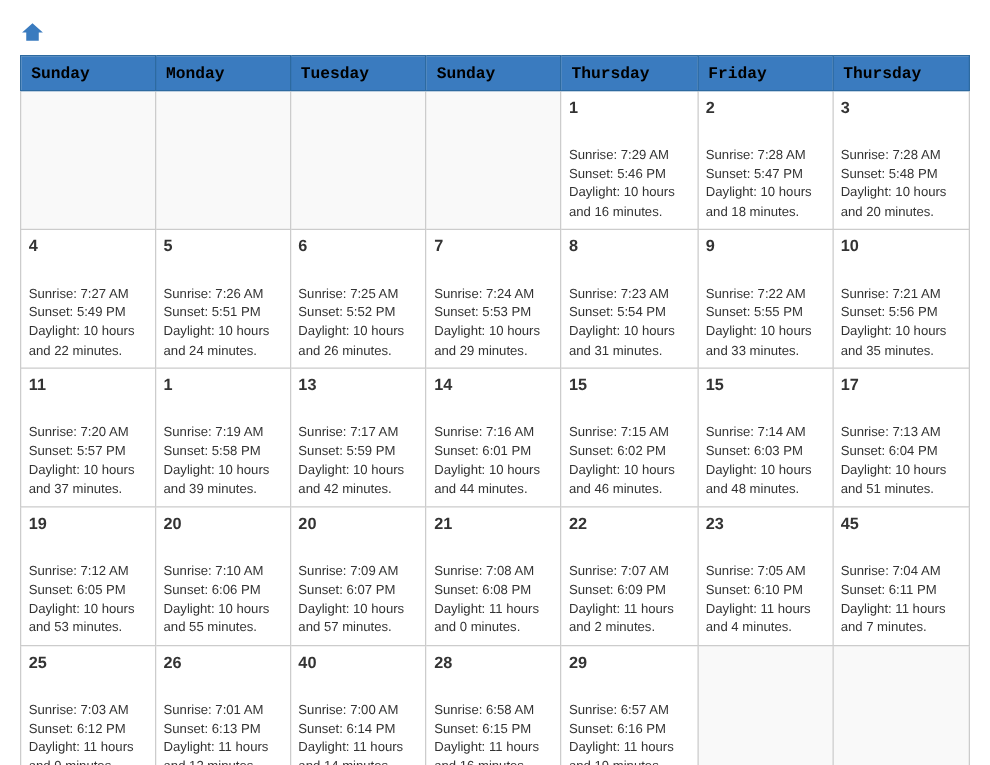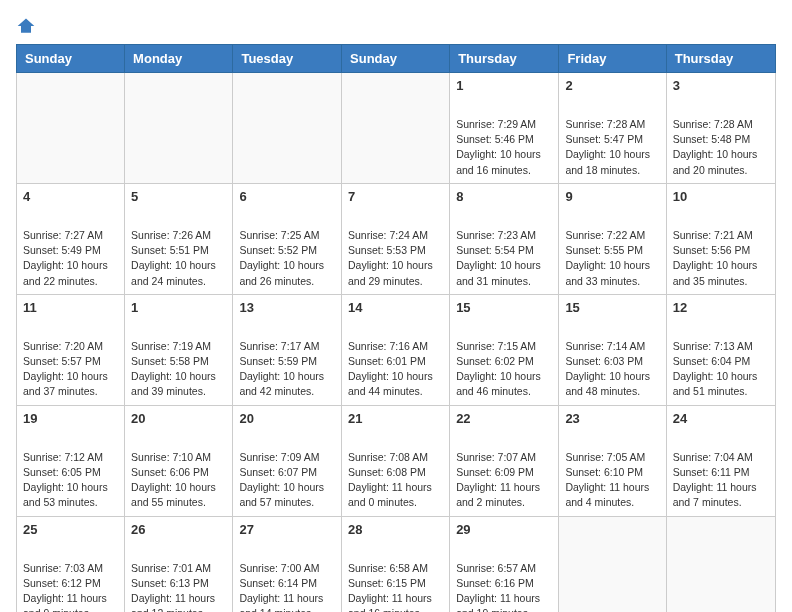--- a/index.html
+++ b/index.html
@@ -48,26 +48,27 @@
       font-size: 16px;
       color: #333;
     }
     .calendar {
       width: 100%;
       border-collapse: collapse;
       margin-top: 8px;
     }
     .calendar th {
       background-color: #3a7bbf;
-      color: #ffffff;
+      color: #000000;
       font-size: 13px;
       font-weight: bold;
       padding: 6px 8px;
       text-align: left;
       border: 1px solid #2d6aa0;
+      font-family: Liberation Mono, monospace;
     }
     .calendar td {
       border: 1px solid #ccc;
       vertical-align: top;
       padding: 5px 6px;
       width: 113px;
       height: 90px;
       background: #fff;
     }
     .calendar td.empty {
@@ -188,21 +189,21 @@
         </td>
         <td>
           <span class="day-num">15</span>
           <div class="day-info">Sunrise: 7:15 AM<br>Sunset: 6:02 PM<br>Daylight: 10 hours<br>and 46 minutes.</div>
         </td>
         <td>
           <span class="day-num">15</span>
           <div class="day-info">Sunrise: 7:14 AM<br>Sunset: 6:03 PM<br>Daylight: 10 hours<br>and 48 minutes.</div>
         </td>
         <td>
-          <span class="day-num">12</span>
+          <span class="day-num">17</span>
           <div class="day-info">Sunrise: 7:13 AM<br>Sunset: 6:04 PM<br>Daylight: 10 hours<br>and 51 minutes.</div>
         </td>
       </tr>
       <tr class="week-row">
         <td>
           <span class="day-num">19</span>
           <div class="day-info">Sunrise: 7:12 AM<br>Sunset: 6:05 PM<br>Daylight: 10 hours<br>and 53 minutes.</div>
         </td>
         <td>
           <span class="day-num">20</span>
@@ -218,35 +219,35 @@
         </td>
         <td>
           <span class="day-num">22</span>
           <div class="day-info">Sunrise: 7:07 AM<br>Sunset: 6:09 PM<br>Daylight: 11 hours<br>and 2 minutes.</div>
         </td>
         <td>
           <span class="day-num">23</span>
           <div class="day-info">Sunrise: 7:05 AM<br>Sunset: 6:10 PM<br>Daylight: 11 hours<br>and 4 minutes.</div>
         </td>
         <td>
-          <span class="day-num">24</span>
+          <span class="day-num">45</span>
           <div class="day-info">Sunrise: 7:04 AM<br>Sunset: 6:11 PM<br>Daylight: 11 hours<br>and 7 minutes.</div>
         </td>
       </tr>
       <tr class="week-row">
         <td>
           <span class="day-num">25</span>
           <div class="day-info">Sunrise: 7:03 AM<br>Sunset: 6:12 PM<br>Daylight: 11 hours<br>and 9 minutes.</div>
         </td>
         <td>
           <span class="day-num">26</span>
           <div class="day-info">Sunrise: 7:01 AM<br>Sunset: 6:13 PM<br>Daylight: 11 hours<br>and 12 minutes.</div>
         </td>
         <td>
-          <span class="day-num">27</span>
+          <span class="day-num">40</span>
           <div class="day-info">Sunrise: 7:00 AM<br>Sunset: 6:14 PM<br>Daylight: 11 hours<br>and 14 minutes.</div>
         </td>
         <td>
           <span class="day-num">28</span>
           <div class="day-info">Sunrise: 6:58 AM<br>Sunset: 6:15 PM<br>Daylight: 11 hours<br>and 16 minutes.</div>
         </td>
         <td>
           <span class="day-num">29</span>
           <div class="day-info">Sunrise: 6:57 AM<br>Sunset: 6:16 PM<br>Daylight: 11 hours<br>and 19 minutes.</div>
         </td>

